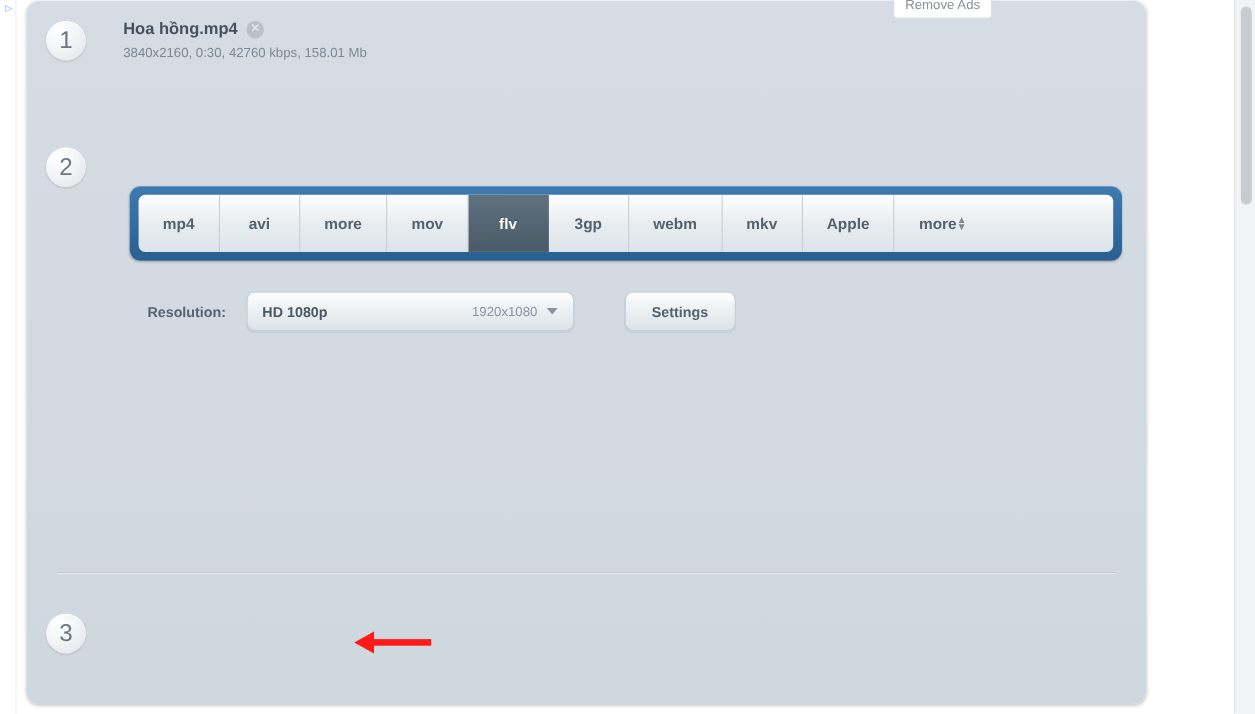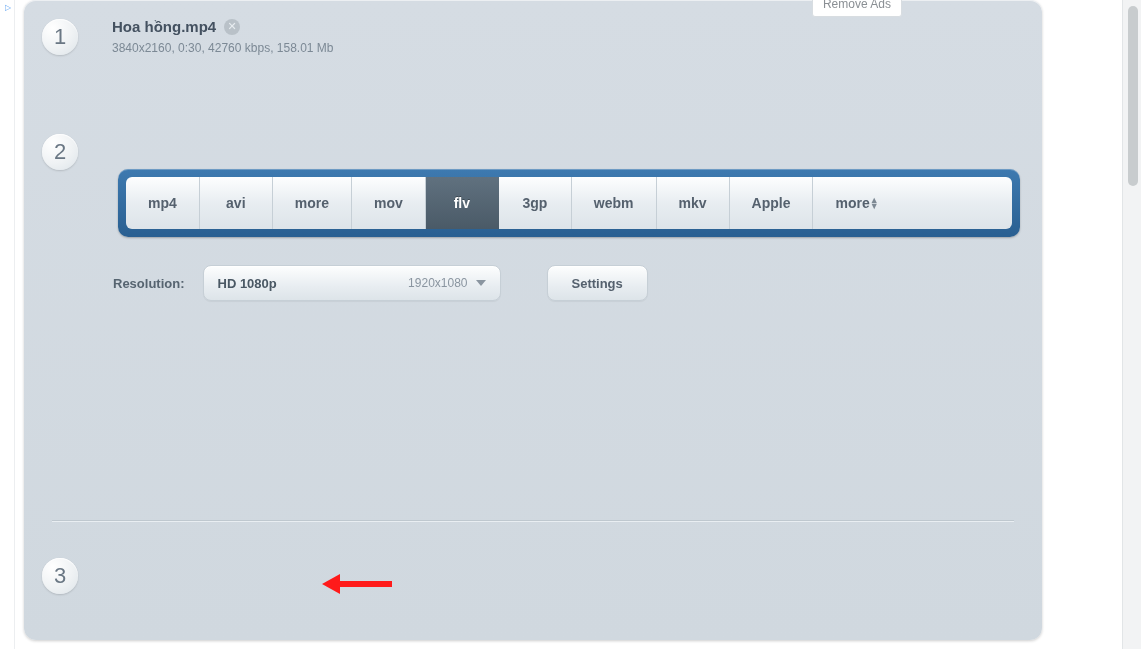--- a/index.html
+++ b/index.html
@@ -210,21 +210,21 @@
     padding-right: 10px;
   }
   .updown {
     display: inline-flex;
     flex-direction: column;
     line-height: 6px;
     color: #7d8994;
     font-size: 9px;
   }
   .options-row {
-    margin-left: 71px;
+    margin-left: 92px;
     margin-top: 28px;
     display: flex;
     align-items: center;
     gap: 18px;
     text-align: right;
   }
   .opt-label {
     color: #566470;
     font-size: 13px;
     font-weight: 700;

